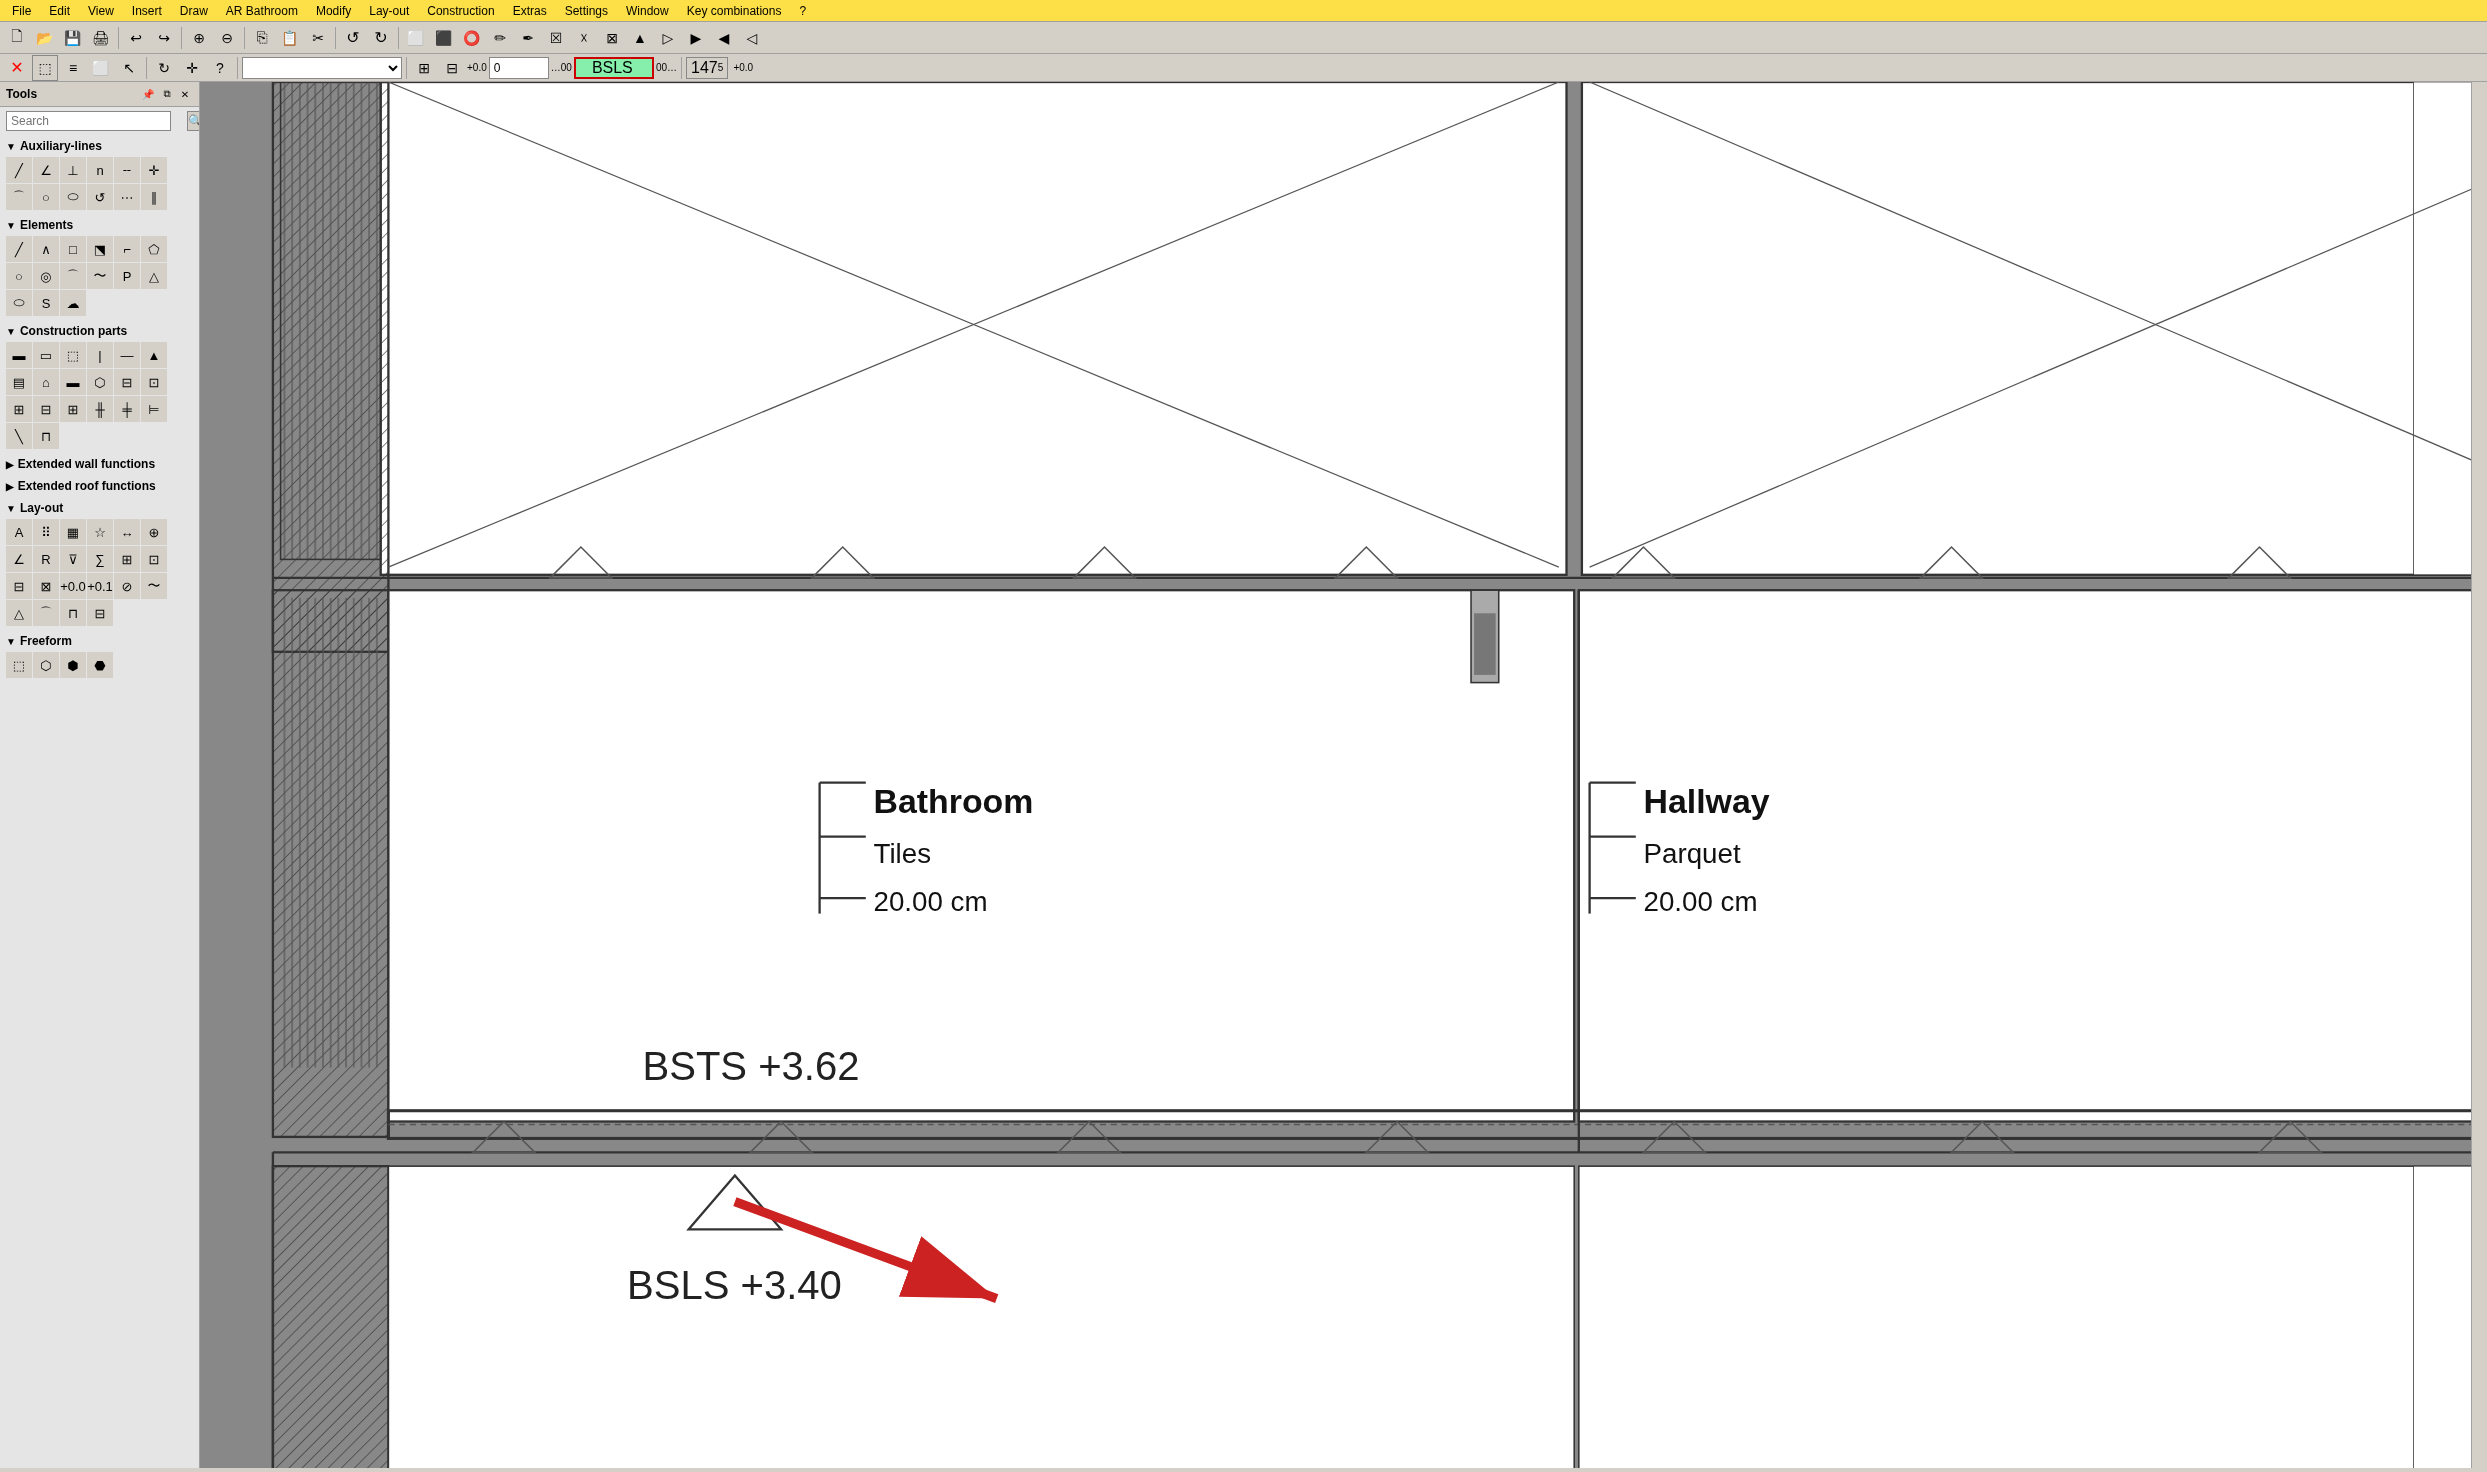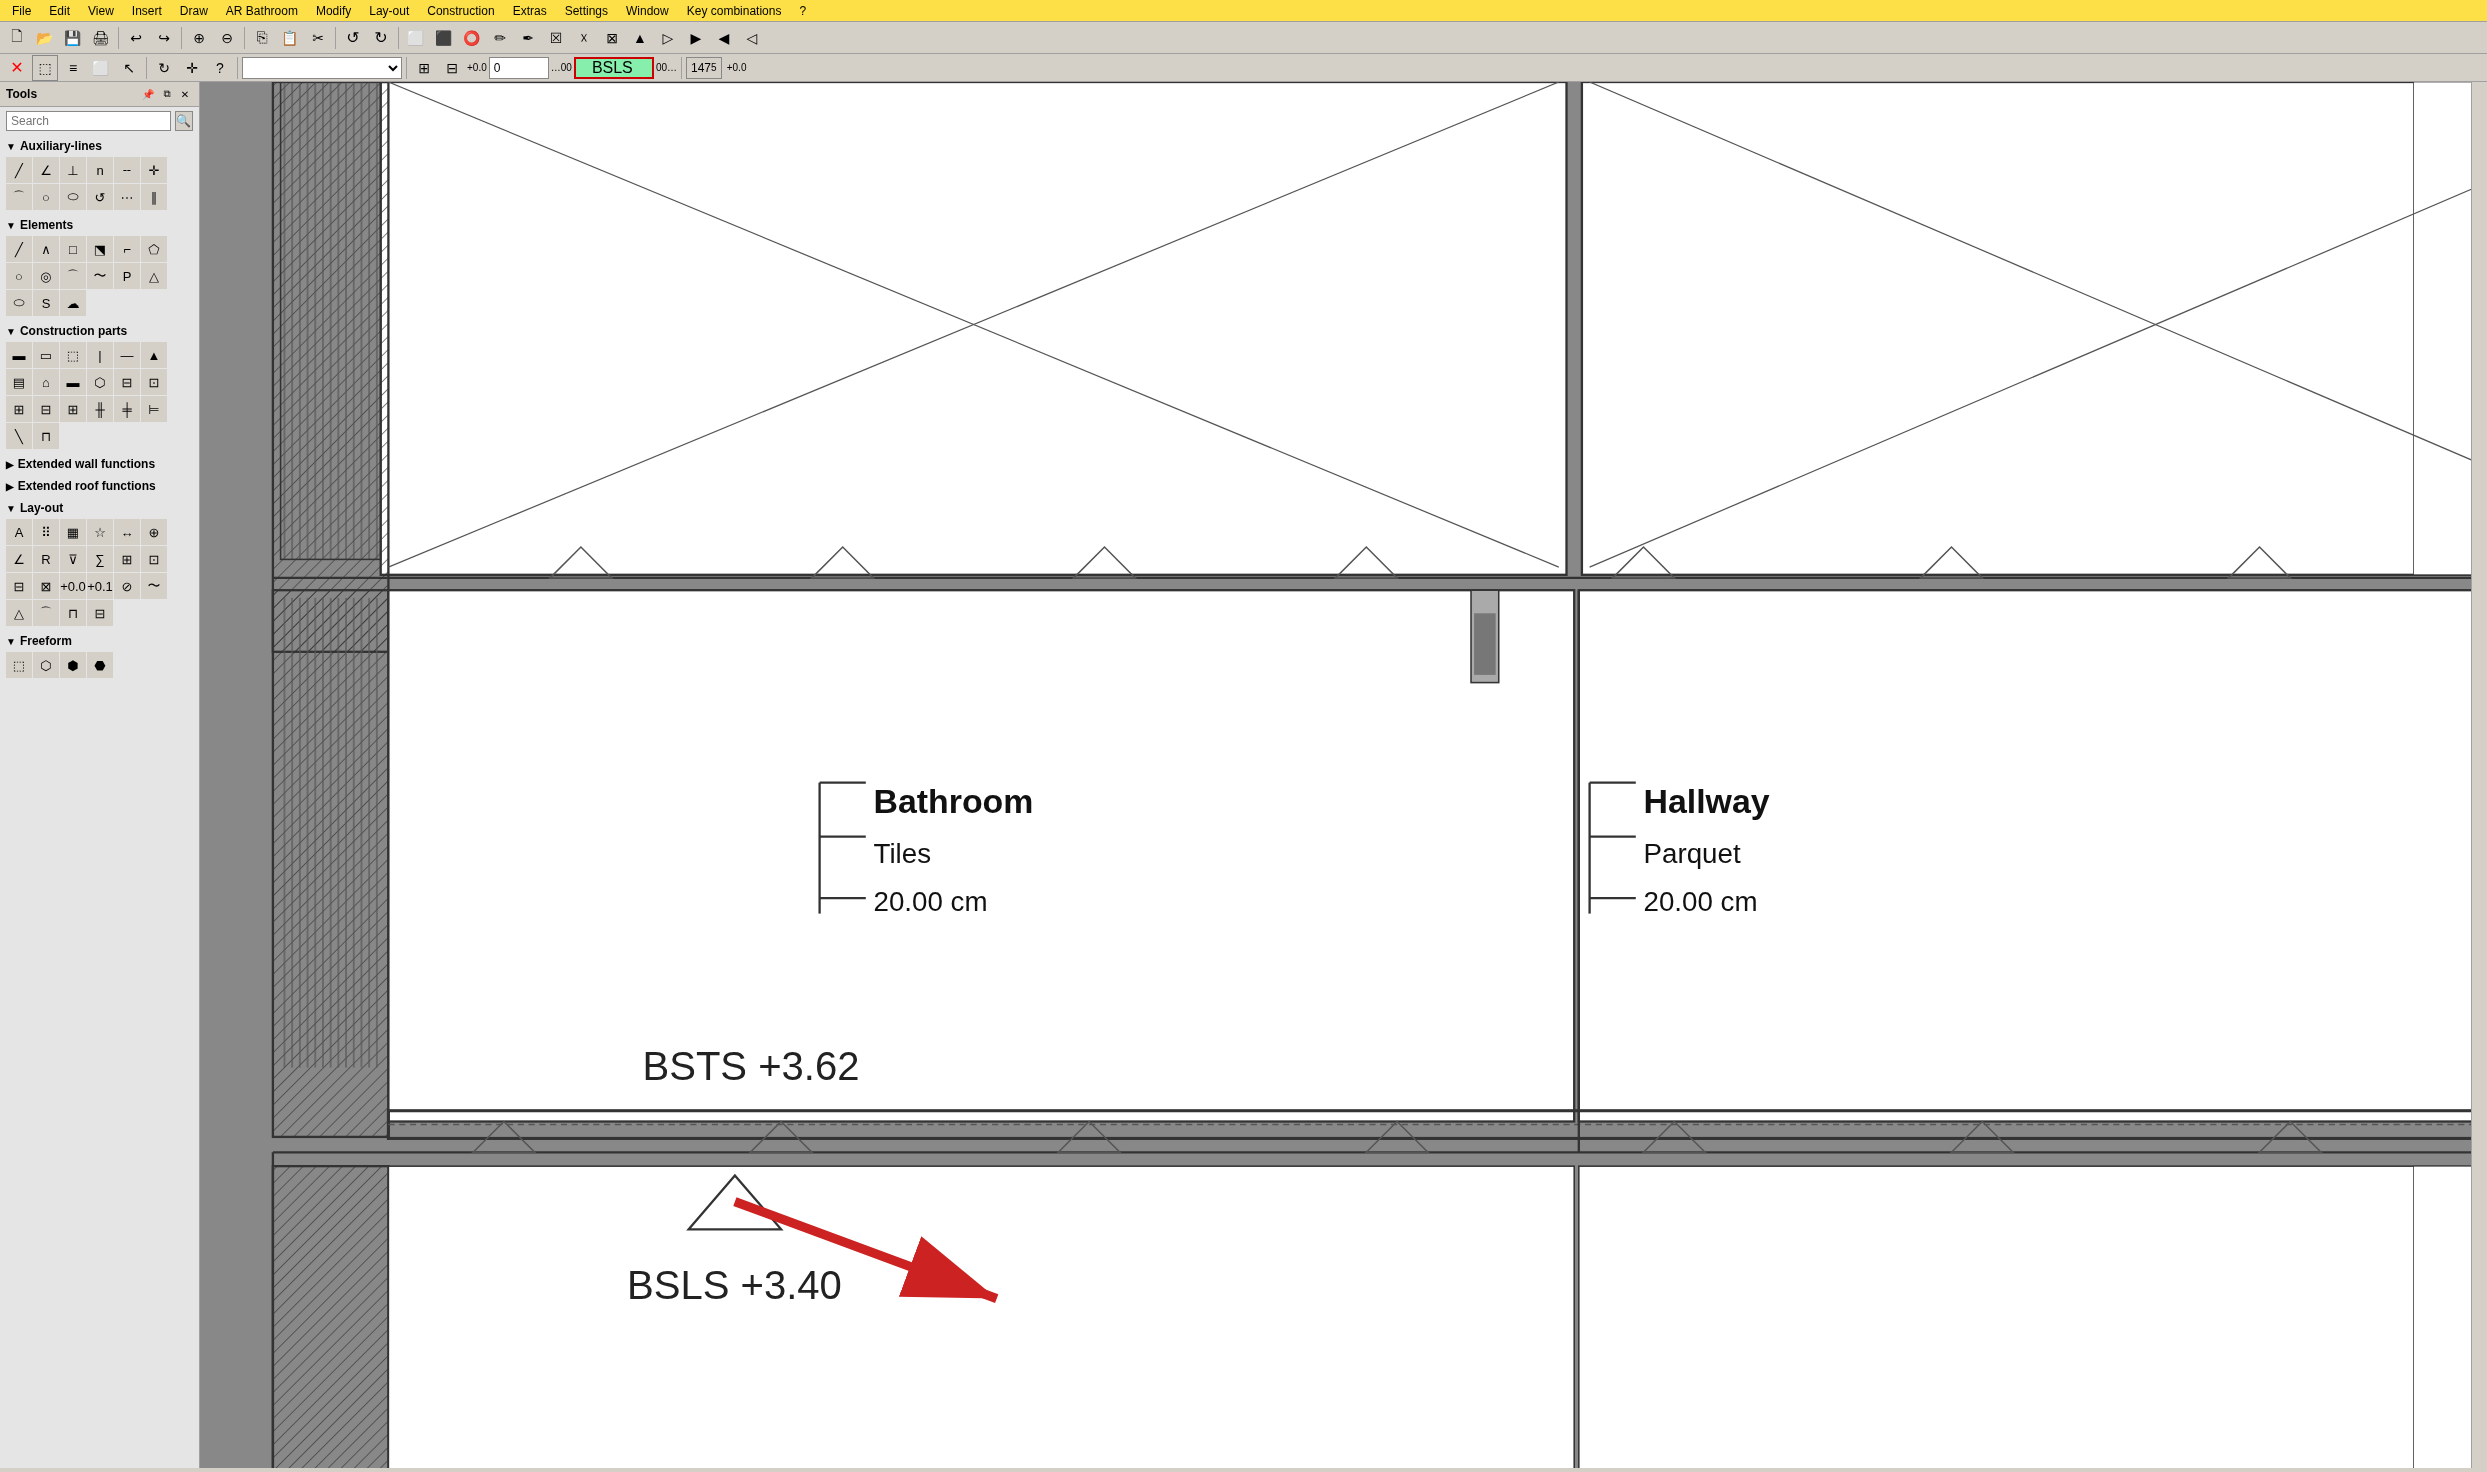--- a/index.html
+++ b/index.html
@@ -83,21 +83,21 @@
       background: #d4d0c8;
       border: 1px solid transparent;
       cursor: pointer;
       display: flex; align-items: center; justify-content: center;
     }
 
     
     .search-container {
       display: flex; align-items: center;
       padding: 4px 6px;
-      gap: 4px;
+      gap: 16px;
     }
     .search-input {
       flex: 1;
       height: 20px;
       border: 1px solid #888;
       background: white;
       padding: 1px 4px;
       font-size: 12px;
     }
     .search-btn {
@@ -232,21 +232,21 @@
   <div class="toolbar-separator"></div>
   <div class="toolbar-btn">⊞</div>
   <div class="toolbar-btn">⊟</div>
   <span class="small-label">+0.0</span>
   <input class="toolbar-input coord-input" value="0" style="">
   <span class="small-label">…00</span>
   <input class="toolbar-input-red bsls-input" value="BSLS" style="">
   <span class="small-label">00…</span>
   <div class="toolbar-separator"></div>
   <div style="display:flex; align-items:center; background:#d4d0c8; border:1px solid #888; padding:1px 4px; height:22px;">
-    <span style="font-size:12px;">147</span>
+    <span style="font-size:16px;">147</span>
     <span style="font-size:10px; vertical-align:super;">5</span>
   </div>
   <div class="toolbar-btn" style="font-size:10px;">+0.0</div>
 </div>
 
 <div class="main-layout">
 
   <div class="tools-panel">
     <div class="panel-header">
       <span class="panel-title">Tools</span>

